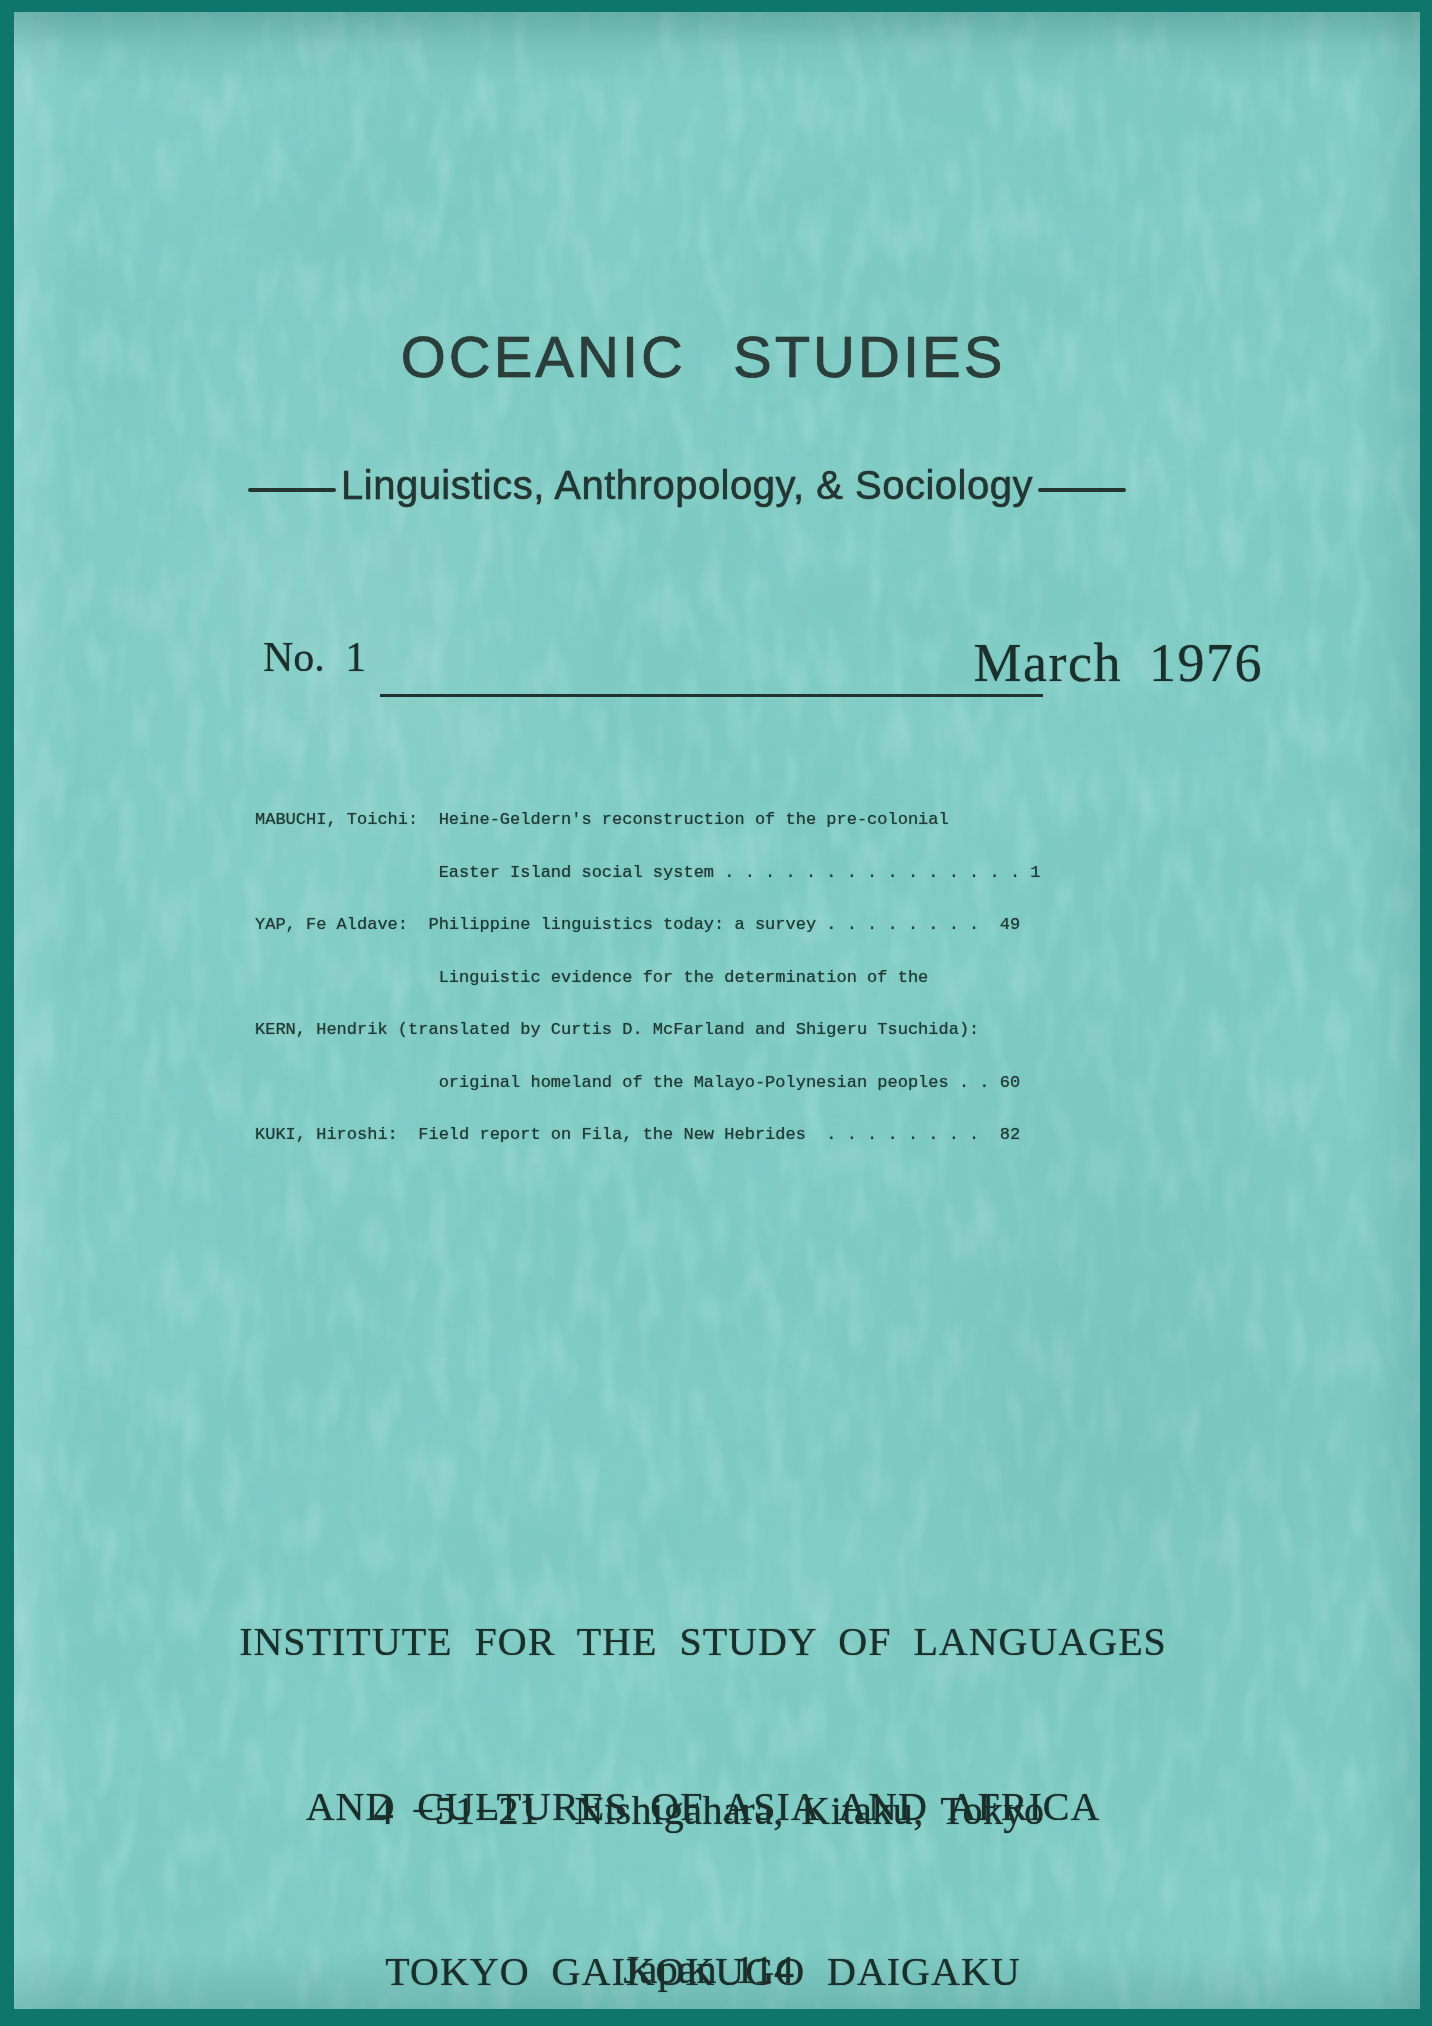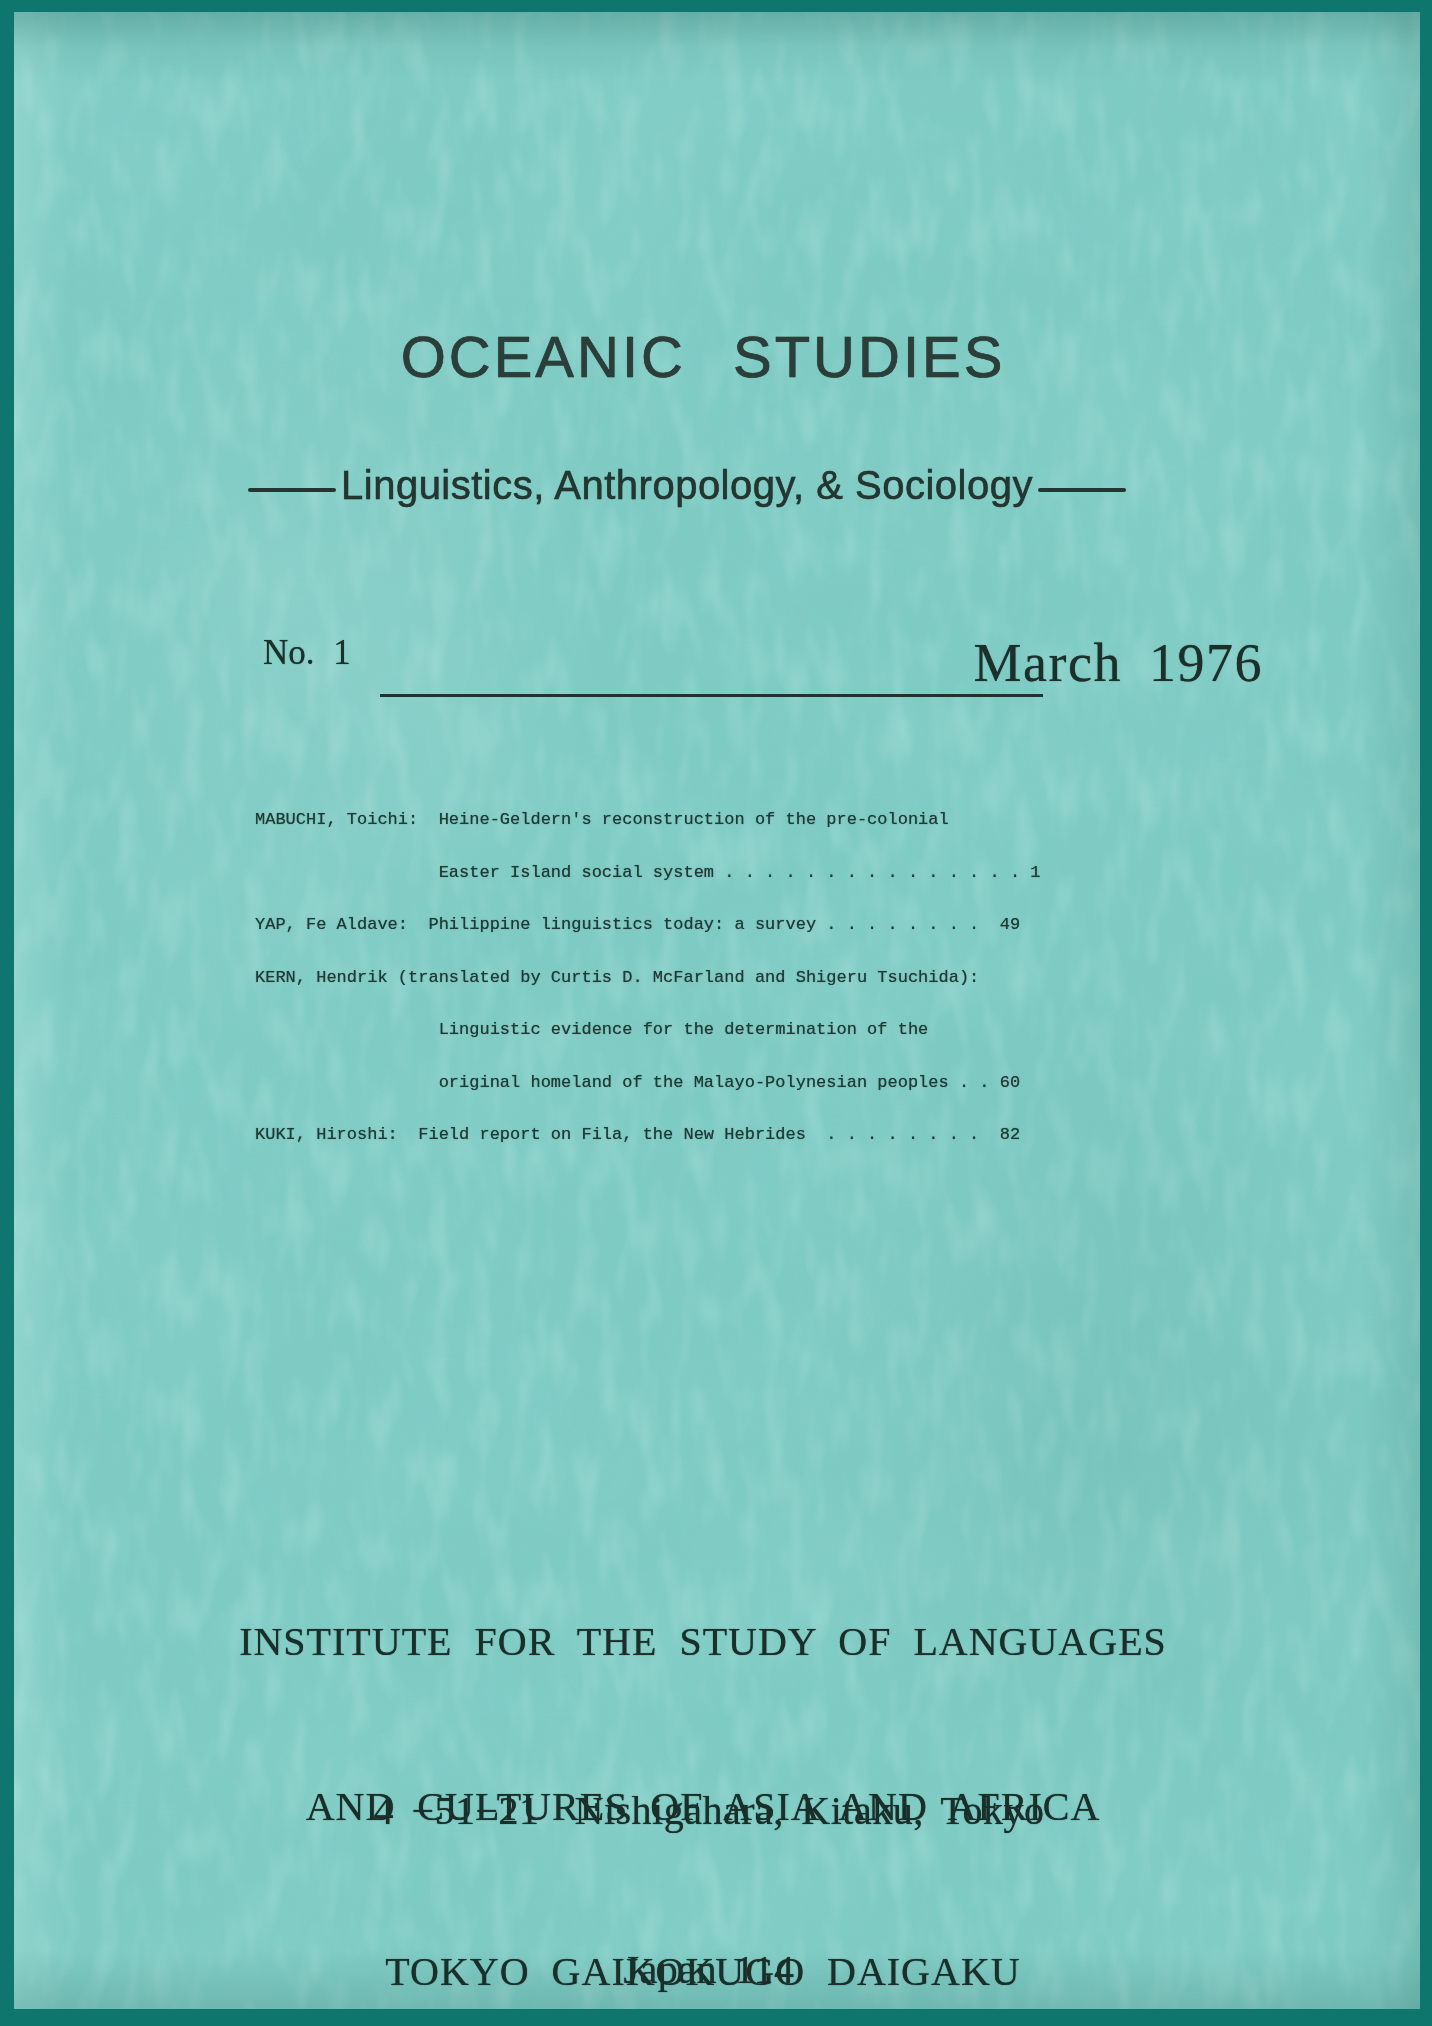--- a/index.html
+++ b/index.html
@@ -93,21 +93,21 @@
     border-radius: 2px;
   }
   .dash.left  { margin-right: 5px; }
   .dash.right { margin-left: 5px; }
 
   .serif { font-family: "Liberation Serif", serif; }
 
   .issue-number {
     top: 621px;
     left: 249px;
-    font-size: 35px;
+    font-size: 42px;
     word-spacing: 10px;
     color: #1b2f2b;
     text-shadow: 0 0 1px rgba(27,47,43,0.8);
   }
   .issue-date {
     top: 620px;
     right: 157px;
     font-size: 54px;
     letter-spacing: 1.5px;
     word-spacing: 12px;
@@ -203,22 +203,22 @@
       <div class="abs serif issue-number">No. 1</div>
 
       <div class="abs serif issue-date">March 1976</div>
 
       <div class="abs rule"></div>
 
       <div class="abs toc">
           <div class="toc-line">MABUCHI, Toichi:  Heine-Geldern's reconstruction of the pre-colonial</div>
           <div class="toc-line">                  Easter Island social system . . . . . . . . . . . . . . . 1</div>
           <div class="toc-line">YAP, Fe Aldave:  Philippine linguistics today: a survey . . . . . . . .  49</div>
+          <div class="toc-line">                  Linguistic evidence for the determination of the</div>
           <div class="toc-line">KERN, Hendrik (translated by Curtis D. McFarland and Shigeru Tsuchida):</div>
-          <div class="toc-line">                  Linguistic evidence for the determination of the</div>
           <div class="toc-line">                  original homeland of the Malayo-Polynesian peoples . . 60</div>
           <div class="toc-line">KUKI, Hiroshi:  Field report on Fila, the New Hebrides  . . . . . . . .  82</div>
         </div>
 
       <div class="abs serif publisher">
         <div>INSTITUTE FOR THE STUDY OF LANGUAGES</div>
         <div>AND CULTURES OF ASIA AND AFRICA</div>
         <div>TOKYO GAIKOKUGO DAIGAKU</div>
       </div>
 

